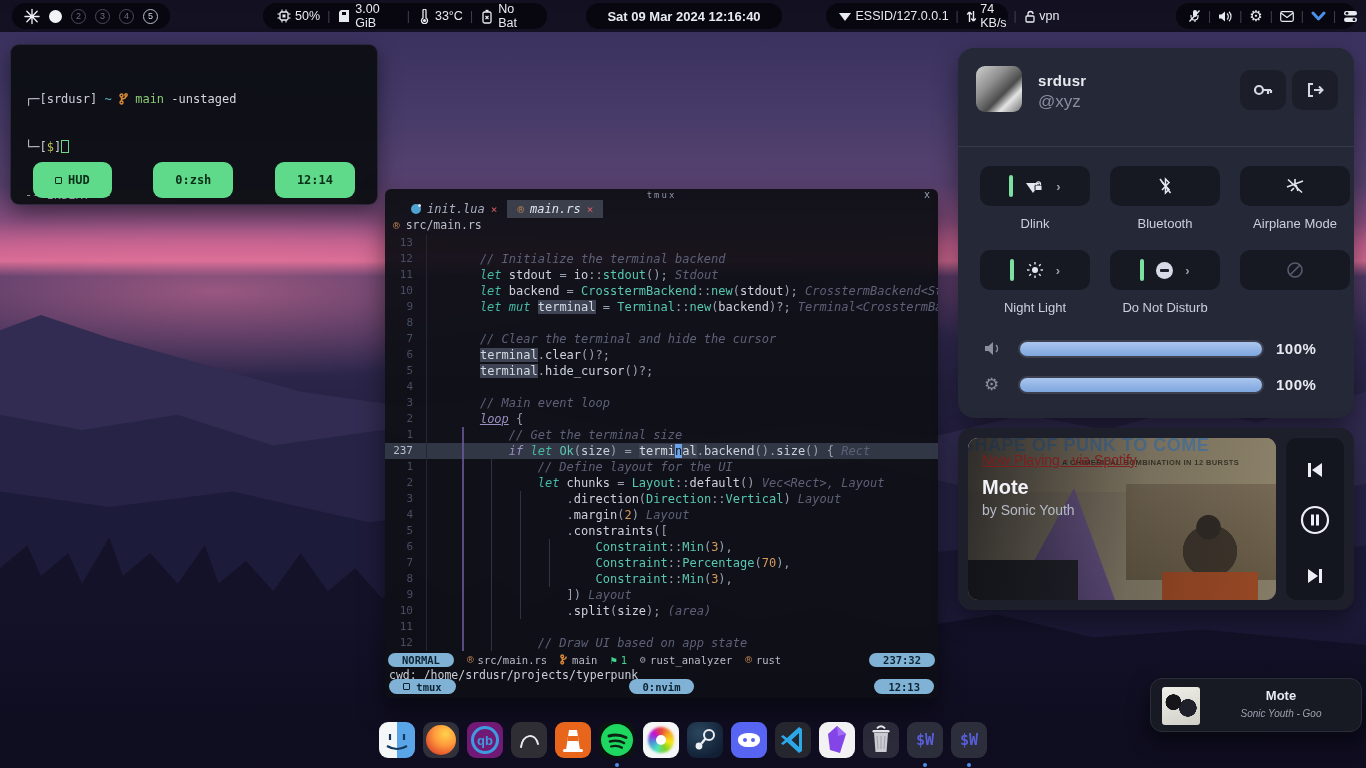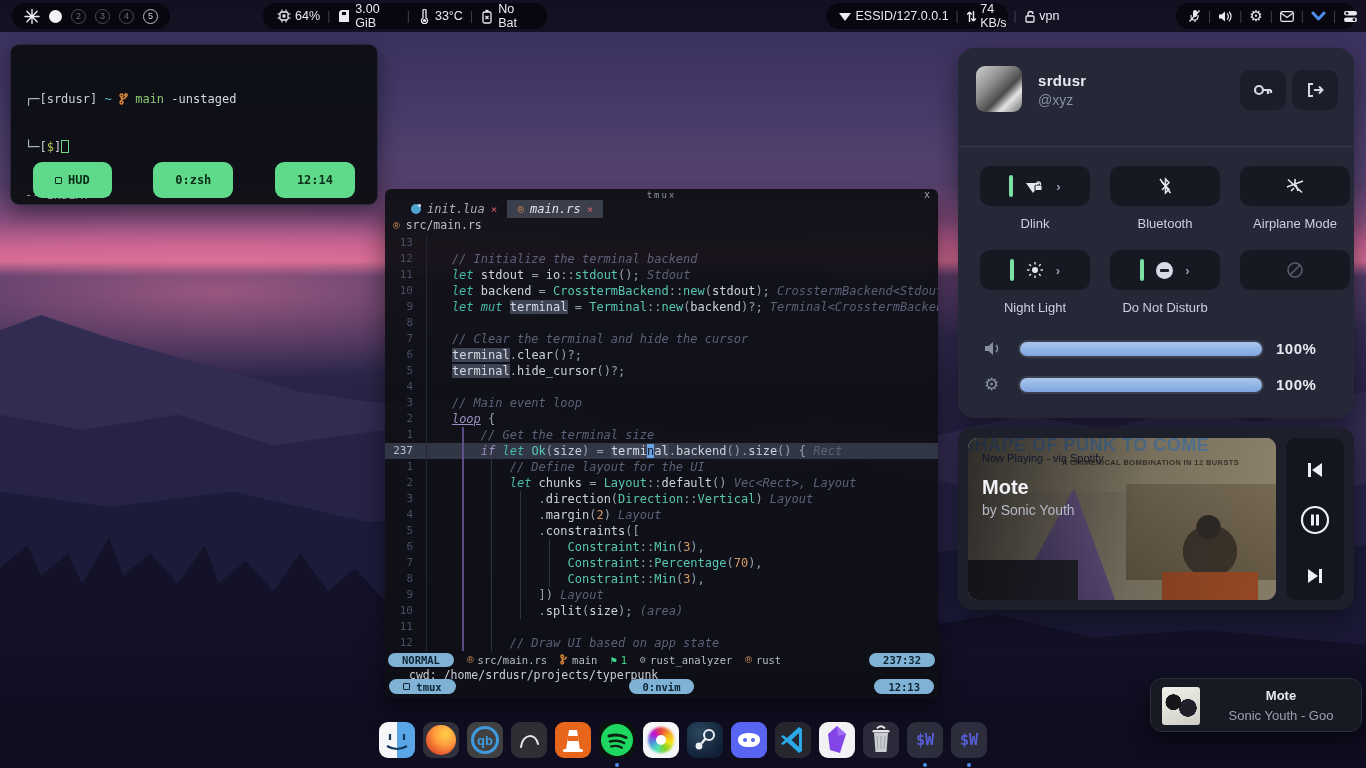--- a/index.html
+++ b/index.html
@@ -63,21 +63,21 @@
   #tabs { position:absolute; top:11px; left:16px; display:flex; font-size:12px; font-style:italic; }
   .tab { display:flex; align-items:center; gap:6px; padding:2px 10px; color:#aab0c0; }
   .tab.active { background:#3a3f4b; color:#e2e6ee; }
   .tab .x { color:#d85f6a; font-style:normal; font-size:11px; }
   .lua-ico { width:10px; height:10px; border-radius:50%; background:#4fa3d1; position:relative; }
   .lua-ico::after { content:""; position:absolute; right:0px; top:0px; width:3px; height:3px; border-radius:50%; background:#dfeefc; }
   .rust-ico { color:#bd8152; font-size:11px; font-style:normal; }
   #crumb { position:absolute; top:29px; left:8px; font-size:11.5px; color:#b9bfcc;
            display:flex; gap:6px; align-items:center; }
   #code { position:absolute; top:46px; left:0; right:0; height:416px; overflow:hidden; font-size:12px; }
-  .cl { display:flex; height:16px; line-height:16px; white-space:pre; }
+  .cl { display:flex; height:16px; line-height:16px; white-space:pre;gap:28px; }
   .cl .gut { width:38px; padding-right:10px; text-align:right; color:#474d63; flex:none; font-size:11px; }
   .cl .src { flex:1; }
   .cl.cur { background:#32374533; background:#323745; }
   .cl.cur .gut { color:#b6bdcf; }
   .t-c,.t-i { color:#5d6178; font-style:italic; }
   .t-k,.t-k2 { color:#45b8a6; font-style:italic; }
   .t-ty { color:#58c7b2; }
   .t-kw { color:#9a8fc0; font-style:italic; }
   .t-kwu { color:#9a8fc0; font-style:italic; text-decoration:underline; }
   .t-v { color:#ccd1dc; }
@@ -91,32 +91,32 @@
   #g2 { left:106px; top:224px; height:192px; background:#2e3342; }
   #g3 { left:135px; top:256px; height:128px; background:#2e3342; }
   #g4 { left:164px; top:304px; height:48px; background:#2e3342; }
   #statusline { position:absolute; top:463px; left:0; right:0; height:15px; display:flex;
                 align-items:center; gap:13px; padding:0 3px; font-size:10.5px; color:#b8bdc8; }
   .bpill { background:#7fb2d4; color:#0d2334; border-radius:8px; height:14px; padding:0 14px;
            font-weight:bold; display:flex; align-items:center; font-size:10.5px; }
   .sl-item { display:flex; align-items:center; gap:4px; }
   .flag { color:#3fd68f; }
   .gear-sm { color:#9aa0aa; font-size:10px; }
-  #cwdline { position:absolute; top:479px; left:4px; font-size:11.5px; color:#c8cdd6;margin-left:20px; }
+  #cwdline { position:absolute; top:479px; left:4px; font-size:11.5px; color:#c8cdd6; }
   #tmuxbar { position:absolute; bottom:3px; left:0; right:0; height:16px; padding:0 4px; }
   #tmuxbar .bpill { position:absolute; top:0; height:15px; }
   #tm-l { left:4px; } #tm-c { left:50%; transform:translateX(-50%); } #tm-r { right:4px; }
 
   
   #panel { left:958px; top:48px; width:396px; height:370px; background:#252837; border-radius:16px;
            box-shadow:0 10px 26px rgba(0,0,0,.45); color:#e8eaf0; }
   #avatar { left:18px; top:18px; width:46px; height:46px; border-radius:9px;
             background:linear-gradient(135deg,#cfcfcf 0%,#8f8f8f 35%,#4c4c4c 60%,#e4e4e4 75%,#6e6e6e 100%); }
   #p-name { left:80px; top:24px; font-size:15px; font-weight:bold; letter-spacing:.3px;text-align:center; }
-  #p-handle { left:80px; top:44px; font-size:14px; color:#888da0; }
+  #p-handle { left:80px; top:44px; font-size:17px; color:#888da0; }
   .sqbtn { position:absolute; top:22px; width:46px; height:40px; background:#1b1d28; border-radius:10px;
            display:flex; align-items:center; justify-content:center; }
   #btn-key { left:282px; } #btn-logout { left:334px; }
   #p-div { left:0; top:98px; width:396px; height:1px; background:#363a4c; }
   .tgl { position:absolute; width:110px; height:40px; background:#161922; border-radius:10px;
          display:flex; align-items:center; justify-content:center; gap:12px; }
   .tgl .ind { width:4px; height:22px; border-radius:3px; background:#7ce0a0; }
   .tgl .chev { color:#9aa0b0; font-size:13px; font-weight:bold; }
   .tlabel { position:absolute; width:130px; text-align:center; font-size:13px; color:#ccd0dc; }
   .dnd-ico { width:17px; height:17px; border-radius:50%; background:#d7dbe8; position:relative; }
@@ -137,34 +137,34 @@
   .art-sub { position:absolute; left:94px; top:20px; font-size:7.5px; font-weight:bold; color:#4c4433; letter-spacing:.4px; }
   .art-purple { position:absolute; left:40px; top:50px; width:110px; height:120px; background:linear-gradient(200deg,#9a7fc0,#6f5694);
                 clip-path:polygon(60% 0,100% 100%,0 100%); }
   .art-photo { position:absolute; right:0; top:46px; width:150px; height:96px; background:#8d7d5f;
                background:radial-gradient(circle at 55% 45%, #3a332a 12%, transparent 13%),
                           radial-gradient(ellipse 30% 45% at 56% 70%, #4a4032 60%, transparent 61%),
                           linear-gradient(180deg,#97876a,#7d6e52); }
   .art-orange { position:absolute; right:18px; bottom:0; width:96px; height:28px; background:#c05a2a; }
   .art-darkbl { position:absolute; left:0; bottom:0; width:110px; height:40px; background:#2b2a33; }
   .art-shade { position:absolute; inset:0; background:linear-gradient(100deg, rgba(10,10,16,.78), rgba(10,10,16,.35) 55%, rgba(10,10,16,.22)); }
-  .np-line { position:absolute; left:14px; top:14px; font-size:11px; color:#0f172a; }
+  .np-line { position:absolute; left:14px; top:14px; font-size:14px; color:#7f1d1d;text-decoration:underline; }
   .np-title { position:absolute; left:14px; top:38px; font-size:20px; font-weight:bold; color:#f0f2f8; }
   .np-artist { position:absolute; left:14px; top:64px; font-size:14px; color:#b5bac6; }
   #mctrl { left:328px; top:10px; width:58px; height:162px; background:#14161f; border-radius:10px; }
   .mbtn { position:absolute; left:0; width:58px; height:40px; display:flex; align-items:center; justify-content:center; }
 
   
   #dock { left:0; right:0; bottom:2px; height:44px; display:flex; justify-content:center; gap:8px; }
   .dicon { position:relative; width:36px; height:36px; border-radius:9px; overflow:hidden; flex:none; }
   .dot { position:absolute; bottom:-1px; width:4px; height:4px; border-radius:50%; background:#4d8fe8; }
   .di-files { background:linear-gradient(90deg,#f4f6f8 0 50%,#5aa5e8 50% 100%); }
   .di-firefox { background:#30303a; }
   .di-firefox i { position:absolute; inset:3px; border-radius:50%; background:radial-gradient(circle at 65% 30%,#ffd24a,#ff9a3c 40%,#e3542e 75%,#b5301f); }
-  .di-qb { background:#404040; }
+  .di-qb { background:#701a75; }
   .di-qb i { position:absolute; inset:4px; border-radius:50%; border:3px solid #3f9be0; }
   .di-qb span { position:absolute; inset:0; display:flex; align-items:center; justify-content:center;
                 color:#3f9be0; font-size:13px; font-weight:bold; }
   .di-dark { background:#2e2e34; }
   .di-vlc { background:#e8651c; }
   .di-spotify { background:#0c1410; }
   .di-spotify i { position:absolute; inset:2px; border-radius:50%; background:#1ed760; }
   .di-photos { background:#f5f6f8; }
   .di-photos i { position:absolute; inset:5px; border-radius:50%;
                  background:conic-gradient(#e8453c,#f5a623,#f8e71c,#7ed321,#50e3c2,#4a90d9,#bd10e0,#e8453c);
@@ -184,21 +184,21 @@
   
   #notif { left:1150px; top:678px; width:212px; height:54px; background:#181a23; border:1px solid #2a2d3a;
            border-radius:12px; box-shadow:0 8px 20px rgba(0,0,0,.5); }
   #notif .thumb { position:absolute; left:11px; top:8px; width:38px; height:38px; border-radius:3px;
                   background:radial-gradient(circle at 30% 40%, #15151a 22%, transparent 23%),
                              radial-gradient(circle at 68% 55%, #20202a 26%, transparent 27%),
                              linear-gradient(160deg,#f0efe9,#cfcec6); }
   #notif .n-title { position:absolute; left:60px; right:10px; top:9px; text-align:center;
                     font-size:13px; font-weight:bold; color:#e9ebf2; }
   #notif .n-sub { position:absolute; left:60px; right:10px; top:29px; text-align:center;
-                  font-size:13px; color:#9aa0ae; }
+                  font-size:10px; color:#9aa0ae;font-style:italic; }
 </style>
 </head>
 <body>
 
 <div id="stage">
 
   
   <div class="wp wp-sky"></div>
   <div class="wp wp-glow"></div>
   <div class="wp mA"></div>
@@ -237,21 +237,21 @@
               <line x1="5" y1="0.5" x2="5" y2="3"></line>
               <line x1="9" y1="0.5" x2="9" y2="3"></line>
               <line x1="5" y1="11" x2="5" y2="13.5"></line>
               <line x1="9" y1="11" x2="9" y2="13.5"></line>
               <line x1="0.5" y1="5" x2="3" y2="5"></line>
               <line x1="0.5" y1="9" x2="3" y2="9"></line>
               <line x1="11" y1="5" x2="13.5" y2="5"></line>
               <line x1="11" y1="9" x2="13.5" y2="9"></line>
             </g>
           </svg>
-      </span>&nbsp;<span>64%</span>
+      </span>&nbsp;<span>50%</span>
       <span class="sep">|</span>
       <span class="tico">
         <svg class="ic" width="13" height="14" viewBox="0 0 13 14">
             <path d="M3 1 h8 v12 h-10 v-10 z" fill="#e8eaf2"></path>
             <rect x="4" y="3" width="4" height="3" fill="#08070f"></rect>
           </svg>
       </span>&nbsp;<span>3.00 GiB</span>
       <span class="sep">|</span>
       <span class="tico">
         <svg class="ic" width="9" height="15" viewBox="0 0 9 15">
@@ -262,20 +262,23 @@
       <span class="sep">|</span>
       <span class="tico">
         <svg class="ic" width="12" height="15" viewBox="0 0 12 15">
             <rect x="2" y="3" width="8" height="11" rx="1.5" fill="none" stroke="#e8eaf2" stroke-width="1.3"></rect>
             <rect x="4.5" y="0.8" width="3" height="2" fill="#e8eaf2"></rect>
             <path d="M4.5 7 l3 3 M7.5 7 l-3 3" stroke="#e8eaf2" stroke-width="1.2"></path>
           </svg>
       </span>&nbsp;<span>No Bat</span>
     </div>
 
+    <div id="mod-clock" class="pill">
+      <span>Sat 09 Mar 2024 12:16:40</span>
+    </div>
 
     <div id="mod-net" class="pill">
       <span class="tico">
         <svg class="ic" width="14" height="12" viewBox="0 0 14 12">
             <path d="M1 3 L13 3 L7 11 Z" fill="#e8eaf2"></path>
           </svg>
       </span>&nbsp;<span>ESSID/127.0.0.1</span>
       <span class="sep">|</span>
       <span class="tico">
         <svg class="ic" width="11" height="13" viewBox="0 0 11 13">

